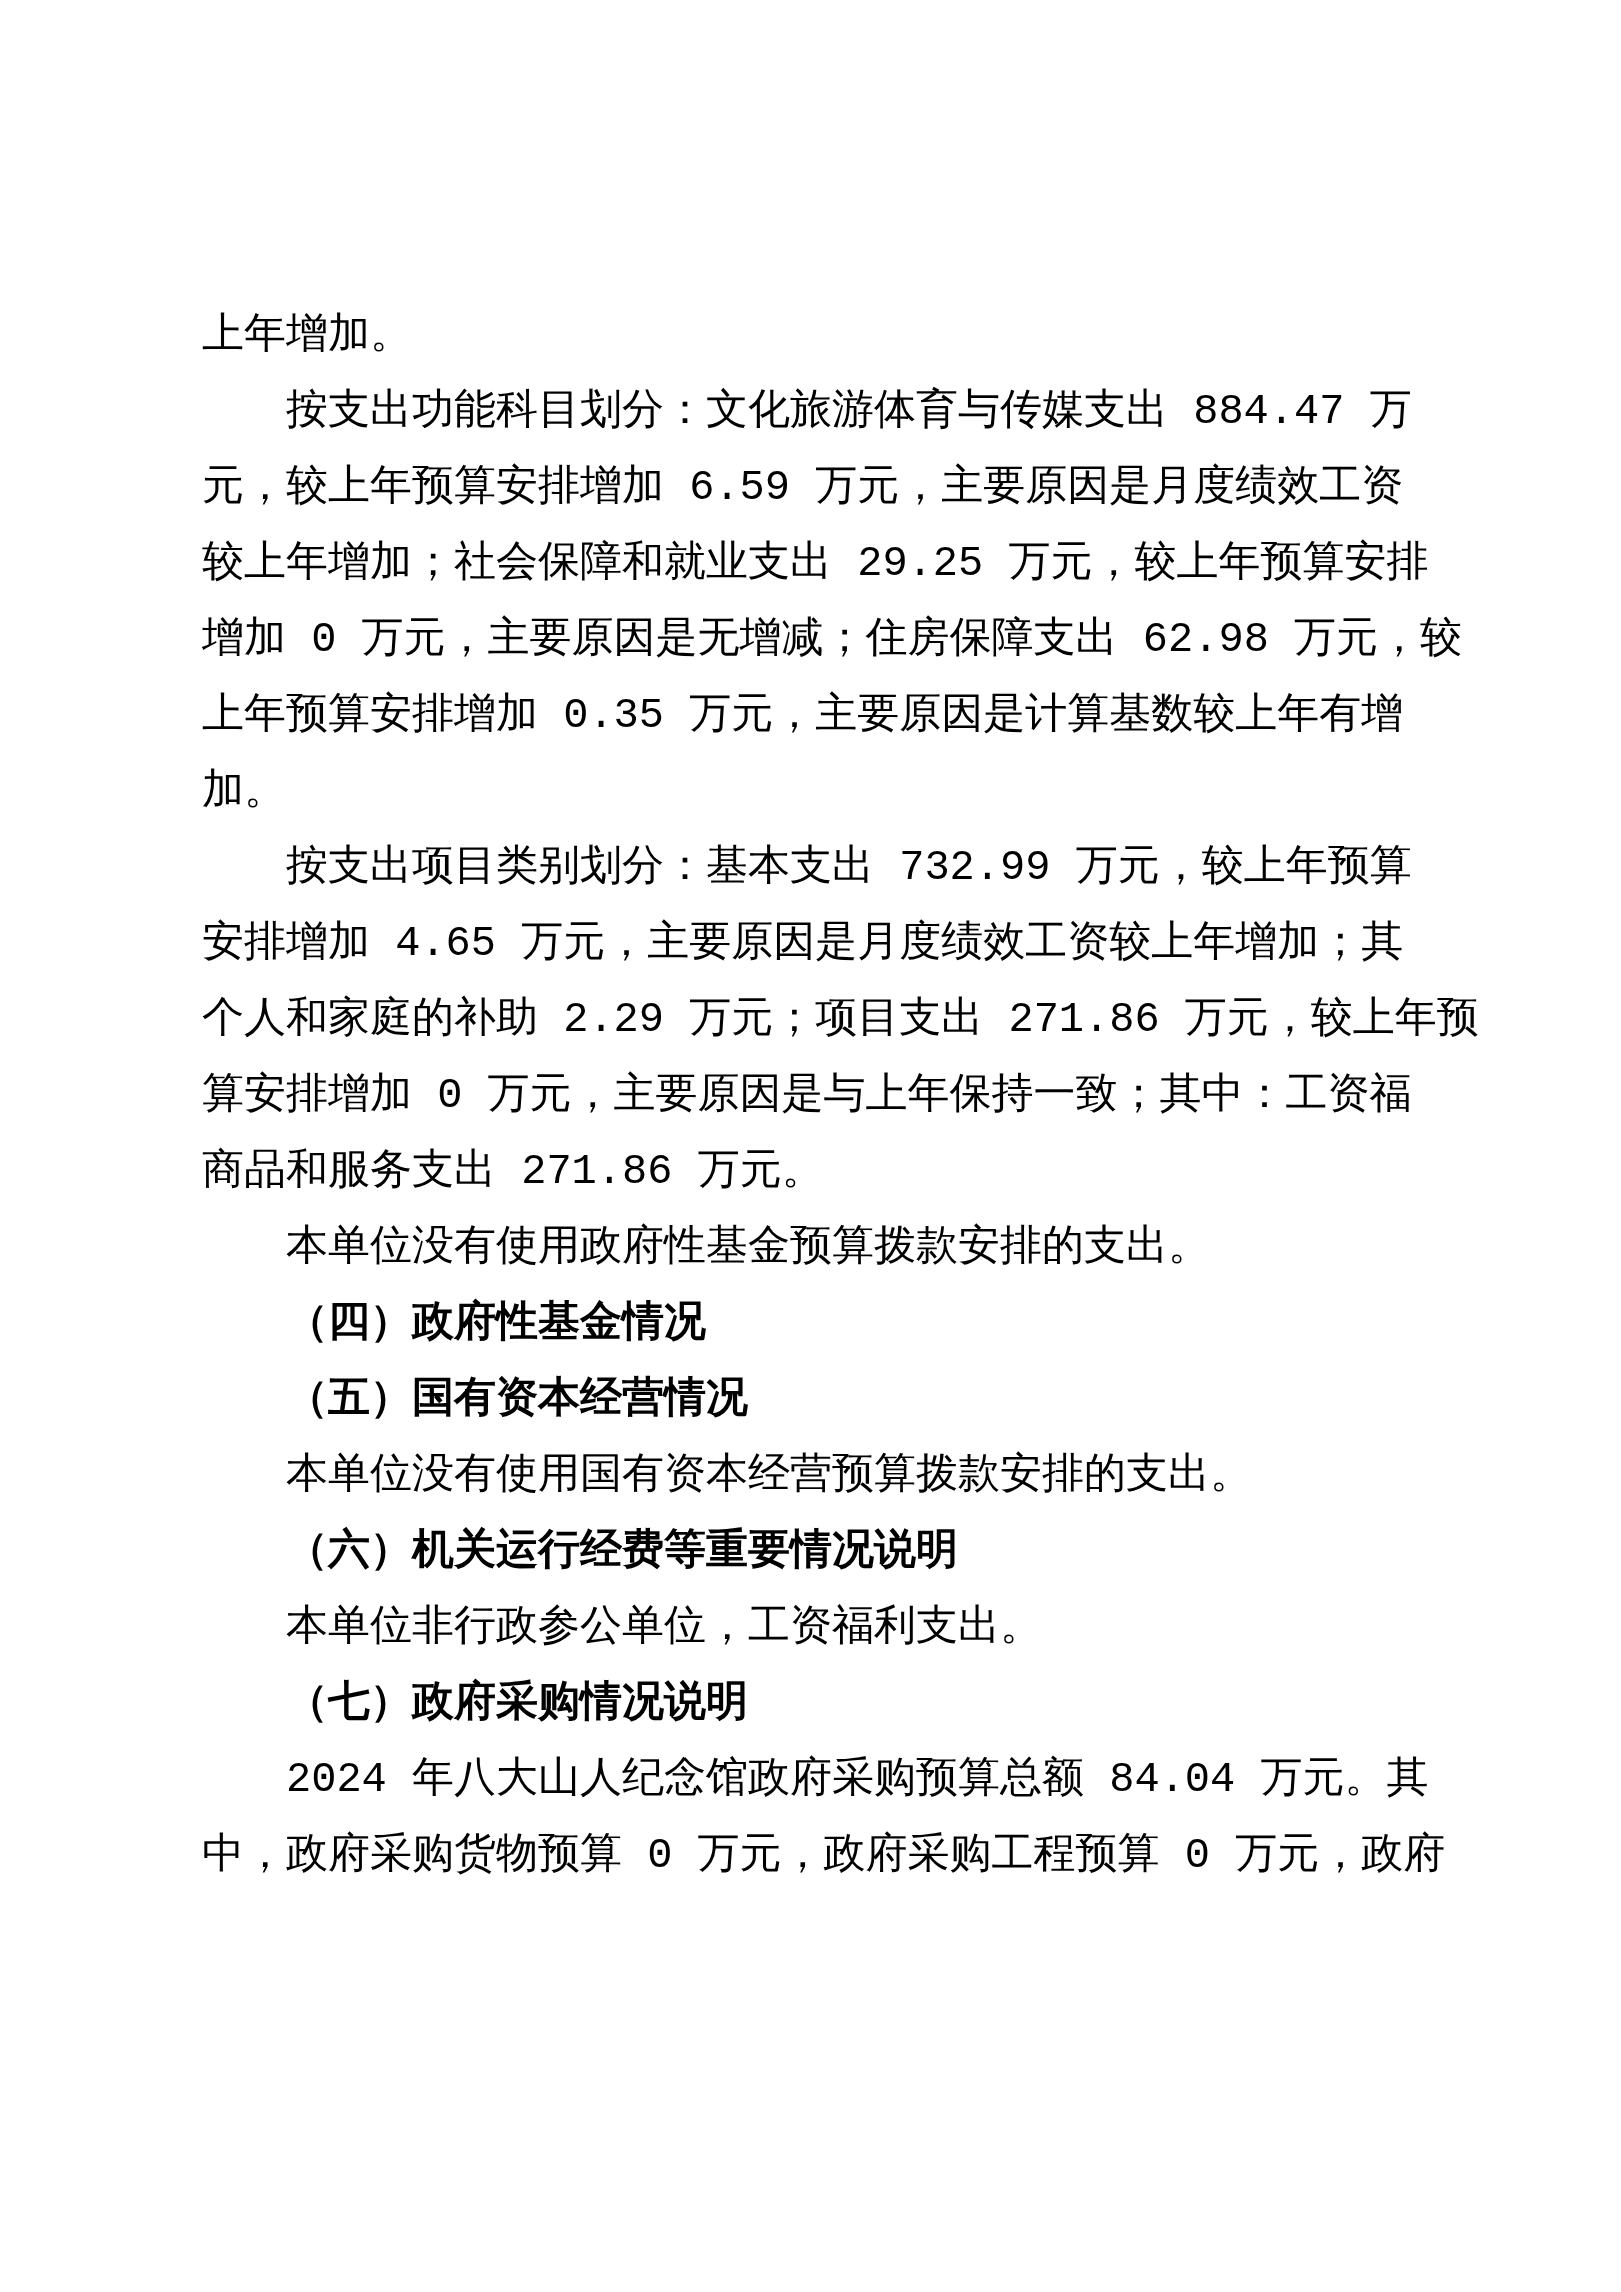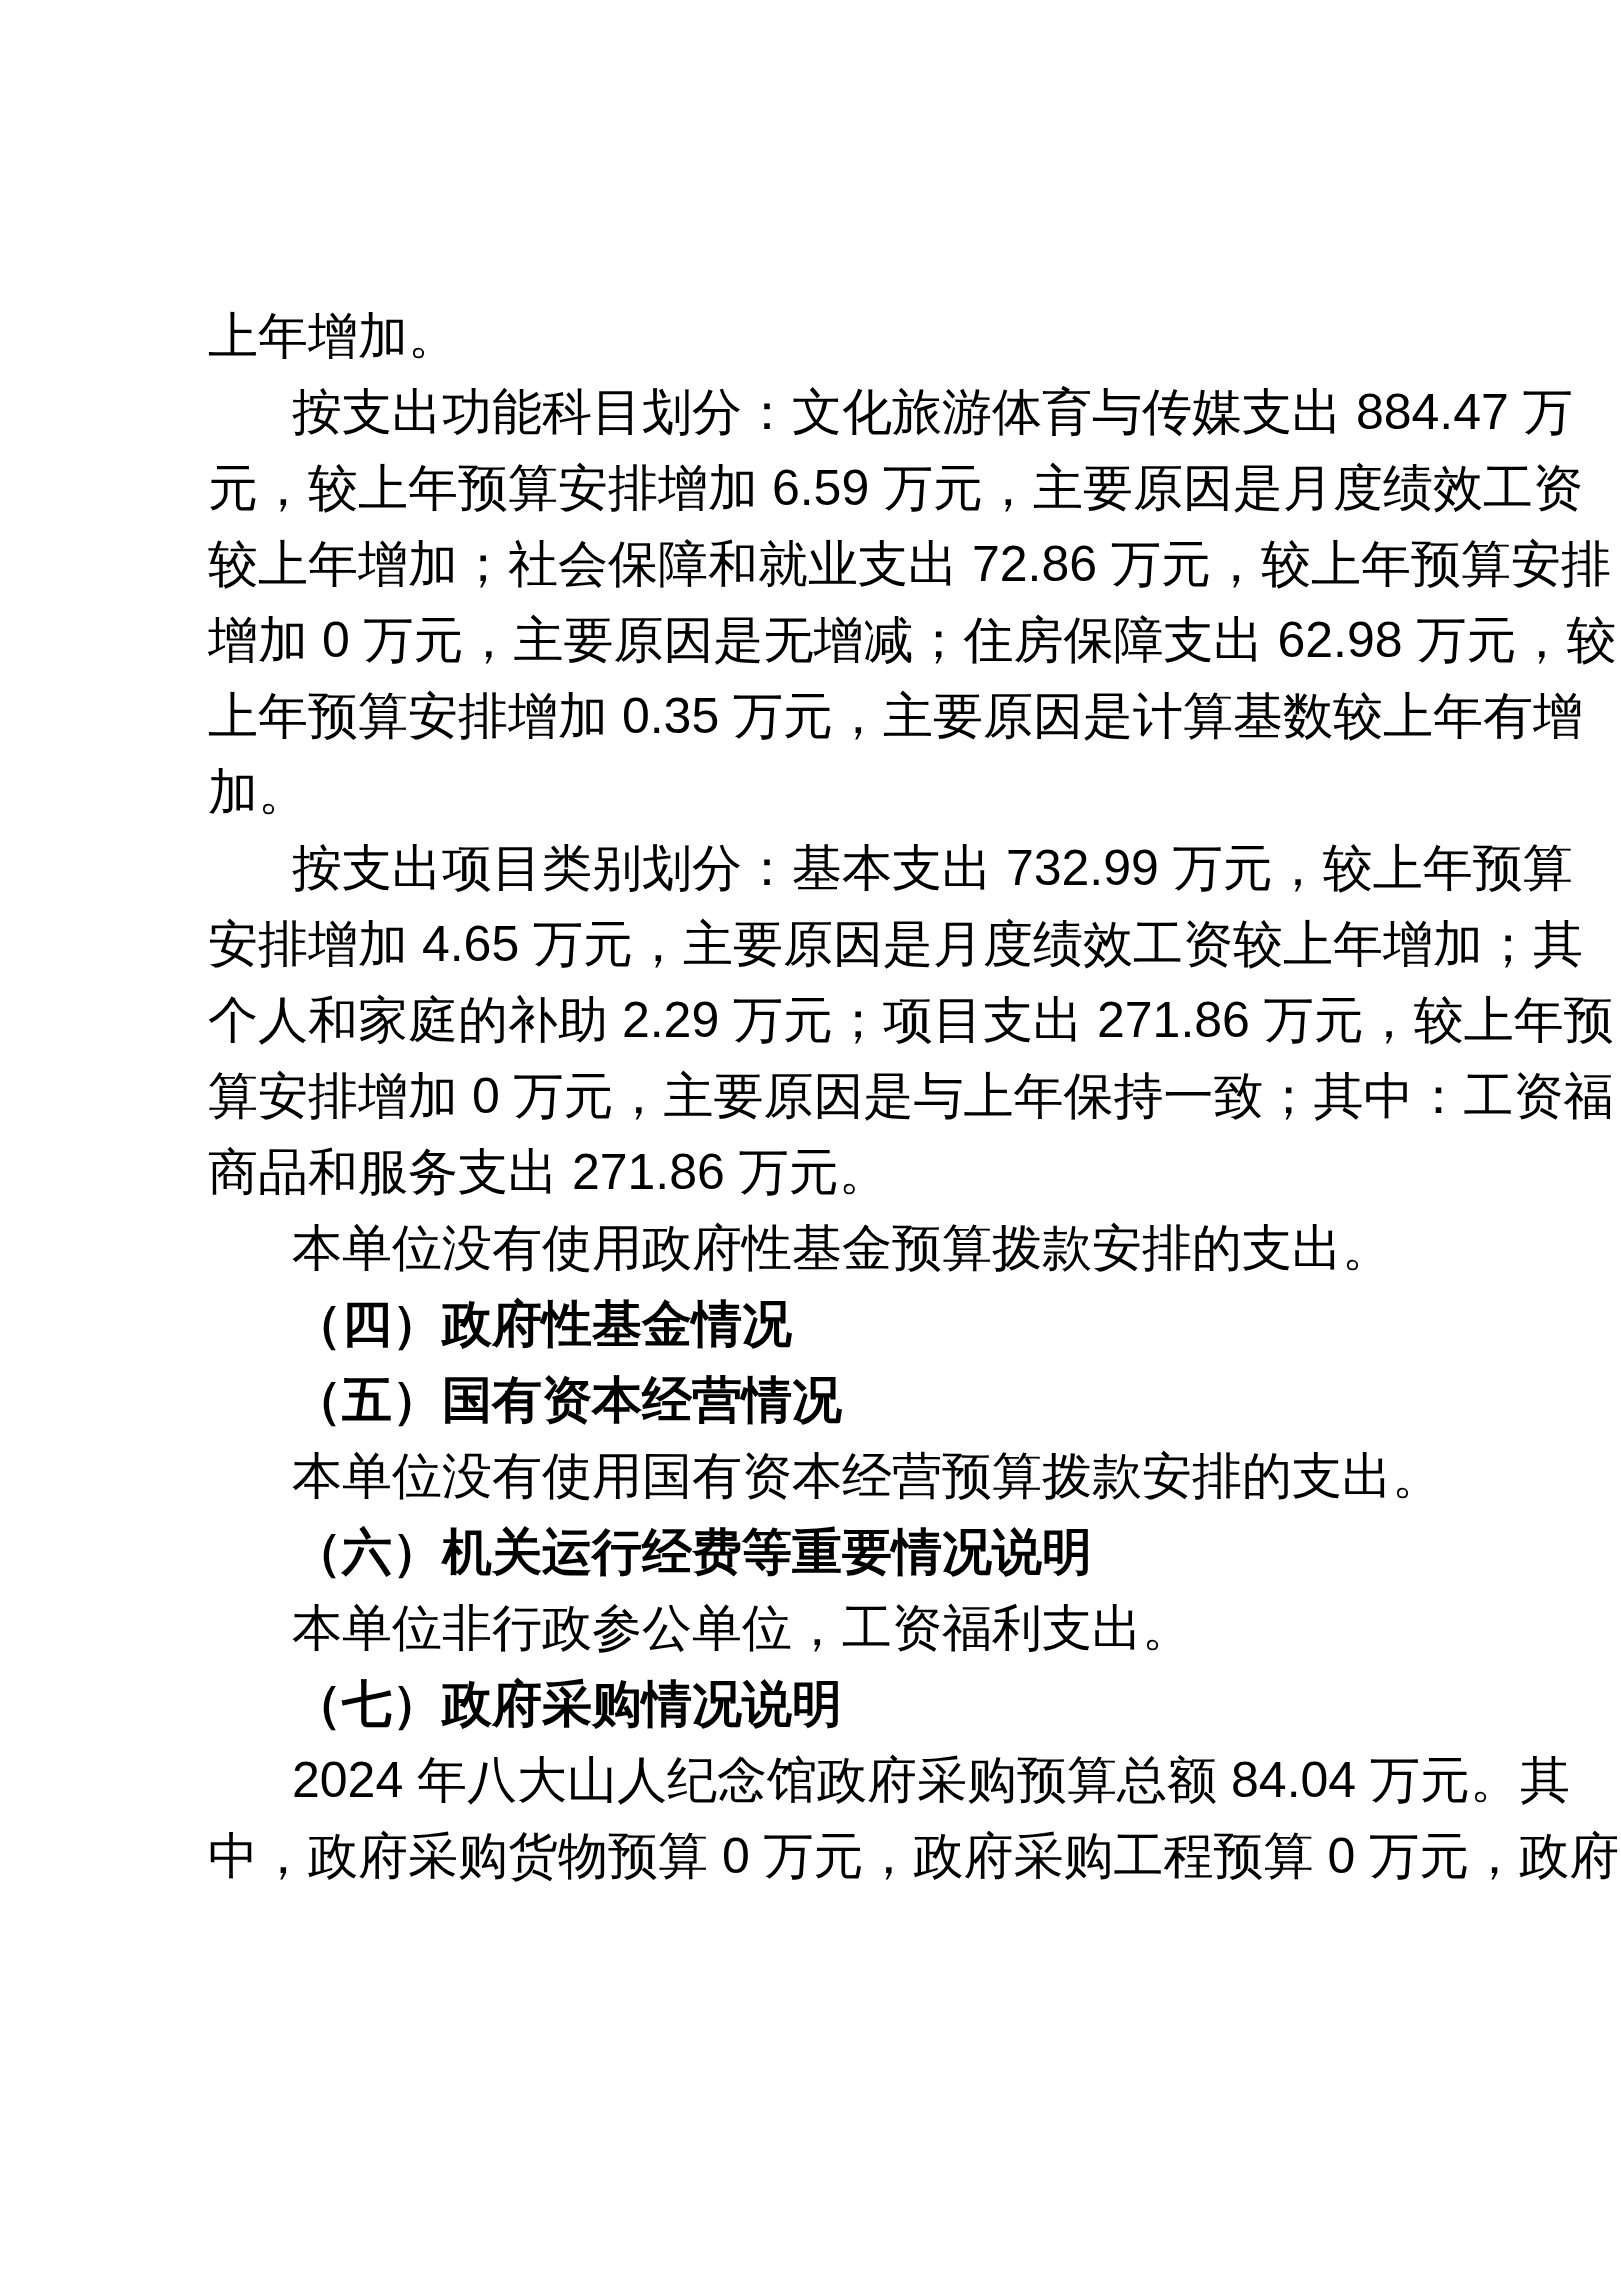--- a/index.html
+++ b/index.html
@@ -5,26 +5,26 @@
   html,body{margin:0;padding:0;background:#ffffff;}
   .page{
     position:relative;
     width:1621px;
     height:2293px;
     background:#ffffff;
     overflow:hidden;
   }
   .content{
     position:absolute;
-    left:208px;
+    left:202px;
     top:298px;
     width:1199px;
     color:#000000;
-    font-family:Liberation Sans, sans-serif;
-    font-size:50px;
+    font-family:Liberation Mono, monospace;
+    font-size:42px;
   }
   .line{
     height:76px;
     line-height:76px;
     white-space:nowrap;
   }
   .justify{
     text-align:justify;
     text-align-last:justify;
   }
@@ -36,21 +36,21 @@
   }
 </style>
 </head>
 <body>
 
 <div class="page">
   <div class="content">
     <div class="line">上年增加。</div>
     <div class="line indent justify">按支出功能科目划分：文化旅游体育与传媒支出 884.47 万</div>
     <div class="line justify">元，较上年预算安排增加 6.59 万元，主要原因是月度绩效工资</div>
-    <div class="line justify">较上年增加；社会保障和就业支出 72.86 万元，较上年预算安排</div>
+    <div class="line justify">较上年增加；社会保障和就业支出 29.25 万元，较上年预算安排</div>
     <div class="line justify">增加 0 万元，主要原因是无增减；住房保障支出 62.98 万元，较</div>
     <div class="line justify">上年预算安排增加 0.35 万元，主要原因是计算基数较上年有增</div>
     <div class="line">加。</div>
     <div class="line indent justify">按支出项目类别划分：基本支出 732.99 万元，较上年预算</div>
     <div class="line justify">安排增加 4.65 万元，主要原因是月度绩效工资较上年增加；其</div>
     <div class="line justify">个人和家庭的补助 2.29 万元；项目支出 271.86 万元，较上年预</div>
     <div class="line justify">算安排增加 0 万元，主要原因是与上年保持一致；其中：工资福</div>
     <div class="line">商品和服务支出 271.86 万元。</div>
     <div class="line indent">本单位没有使用政府性基金预算拨款安排的支出。</div>
     <div class="line heading indent">（四）政府性基金情况</div>

